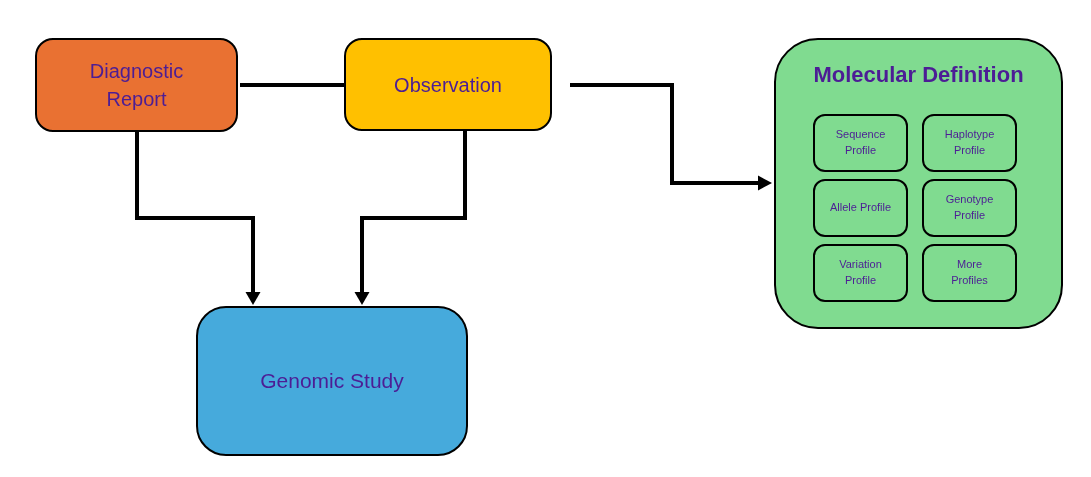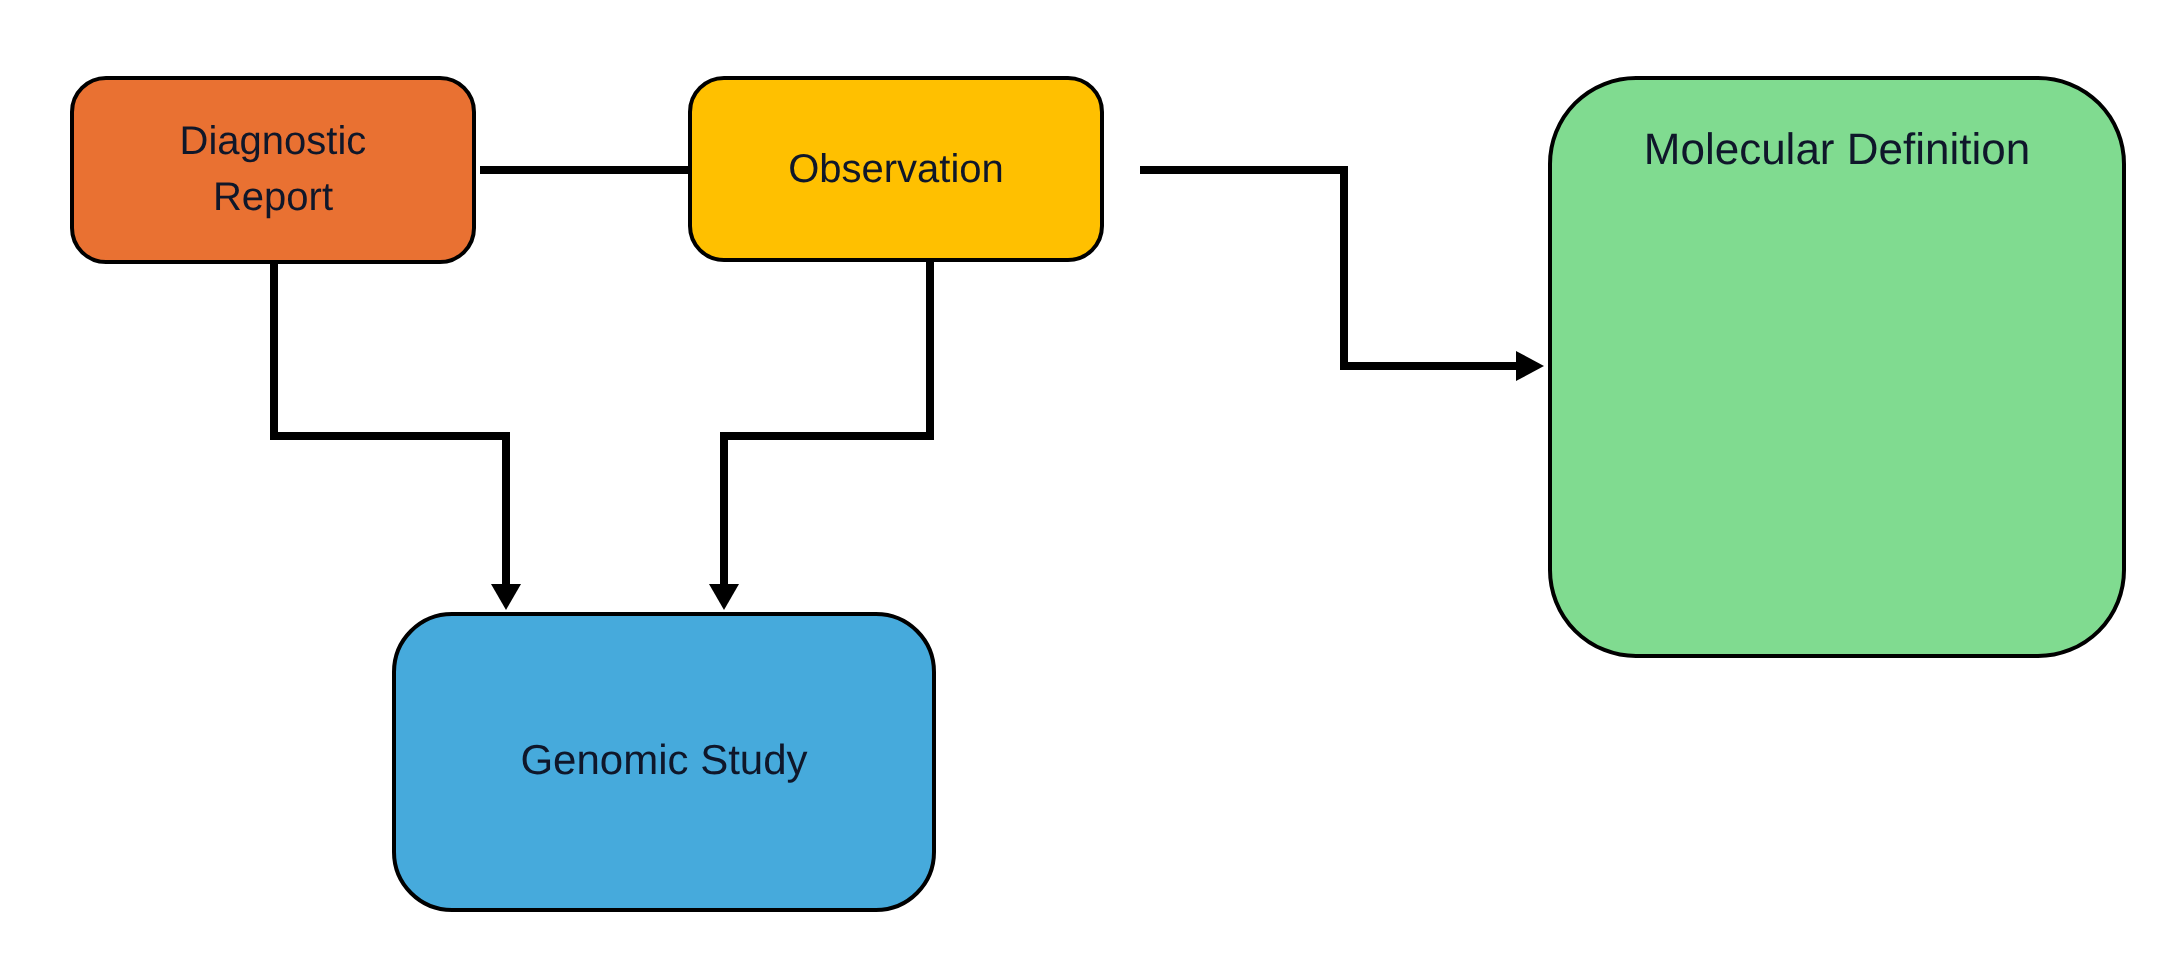--- a/index.html
+++ b/index.html
@@ -3,21 +3,21 @@
 <meta charset="utf-8">
 <style>
   html, body { margin: 0; padding: 0; background: #ffffff; }
   .canvas {
     position: relative;
     width: 1091px;
     height: 477px;
     background: #ffffff;
     overflow: hidden;
     font-family: "Liberation Sans", "DejaVu Sans", sans-serif;
-    color: #0f172a;
+    color: #4c1d95;
   }
   .node {
     position: absolute;
     box-sizing: border-box;
     border: 2.5px solid #000000;
     display: flex;
     align-items: center;
     justify-content: center;
     text-align: center;
     font-size: 20px;
@@ -29,20 +29,21 @@
   .node-molecular  {
     left: 774px; top: 38px; width: 289px; height: 291px;
     border-radius: 44px;
     display: block;
   }
   .molecular-title {
     margin-top: 22px;
     text-align: center;
     font-size: 22px;
     line-height: 1.2;
+    font-weight: bold;
   }
   .profile-grid {
     position: absolute;
     left: 37px;
     top: 74px;
     display: grid;
     grid-template-columns: 95px 95px;
     grid-auto-rows: 58px;
     gap: 7px 14px;
   }
@@ -87,15 +88,23 @@
   </svg>
 
   <div class="node node-diagnostic" style="background-color: rgb(233, 113, 50);">Diagnostic Report</div>
 
   <div class="node node-observation" style="background-color: rgb(255, 192, 0);">Observation</div>
 
   <div class="node node-genomic" style="background-color: rgb(70, 170, 220);">Genomic Study</div>
 
   <div class="node node-molecular" style="background-color: rgb(128, 219, 144);">
     <div class="molecular-title">Molecular Definition</div>
+    <div class="profile-grid">
+      <div class="profile-box">Sequence Profile</div>
+      <div class="profile-box">Haplotype Profile</div>
+      <div class="profile-box">Allele Profile</div>
+      <div class="profile-box">Genotype Profile</div>
+      <div class="profile-box">Variation Profile</div>
+      <div class="profile-box">More Profiles</div>
+    </div>
   </div>
 
 </div>
 
 </body></html>

